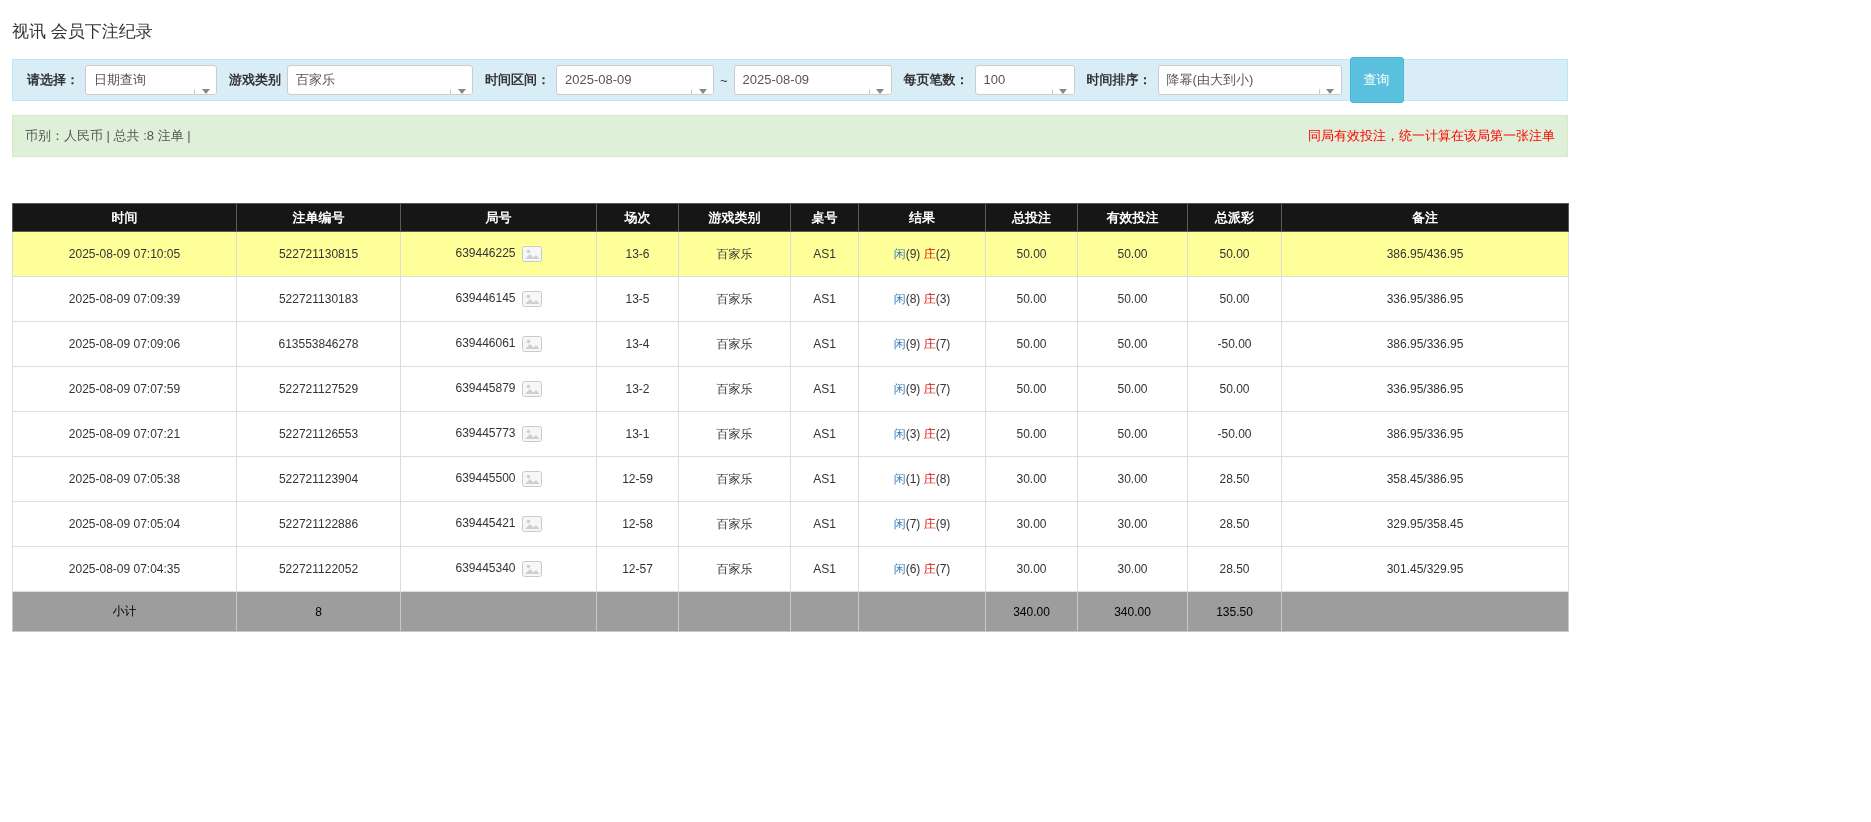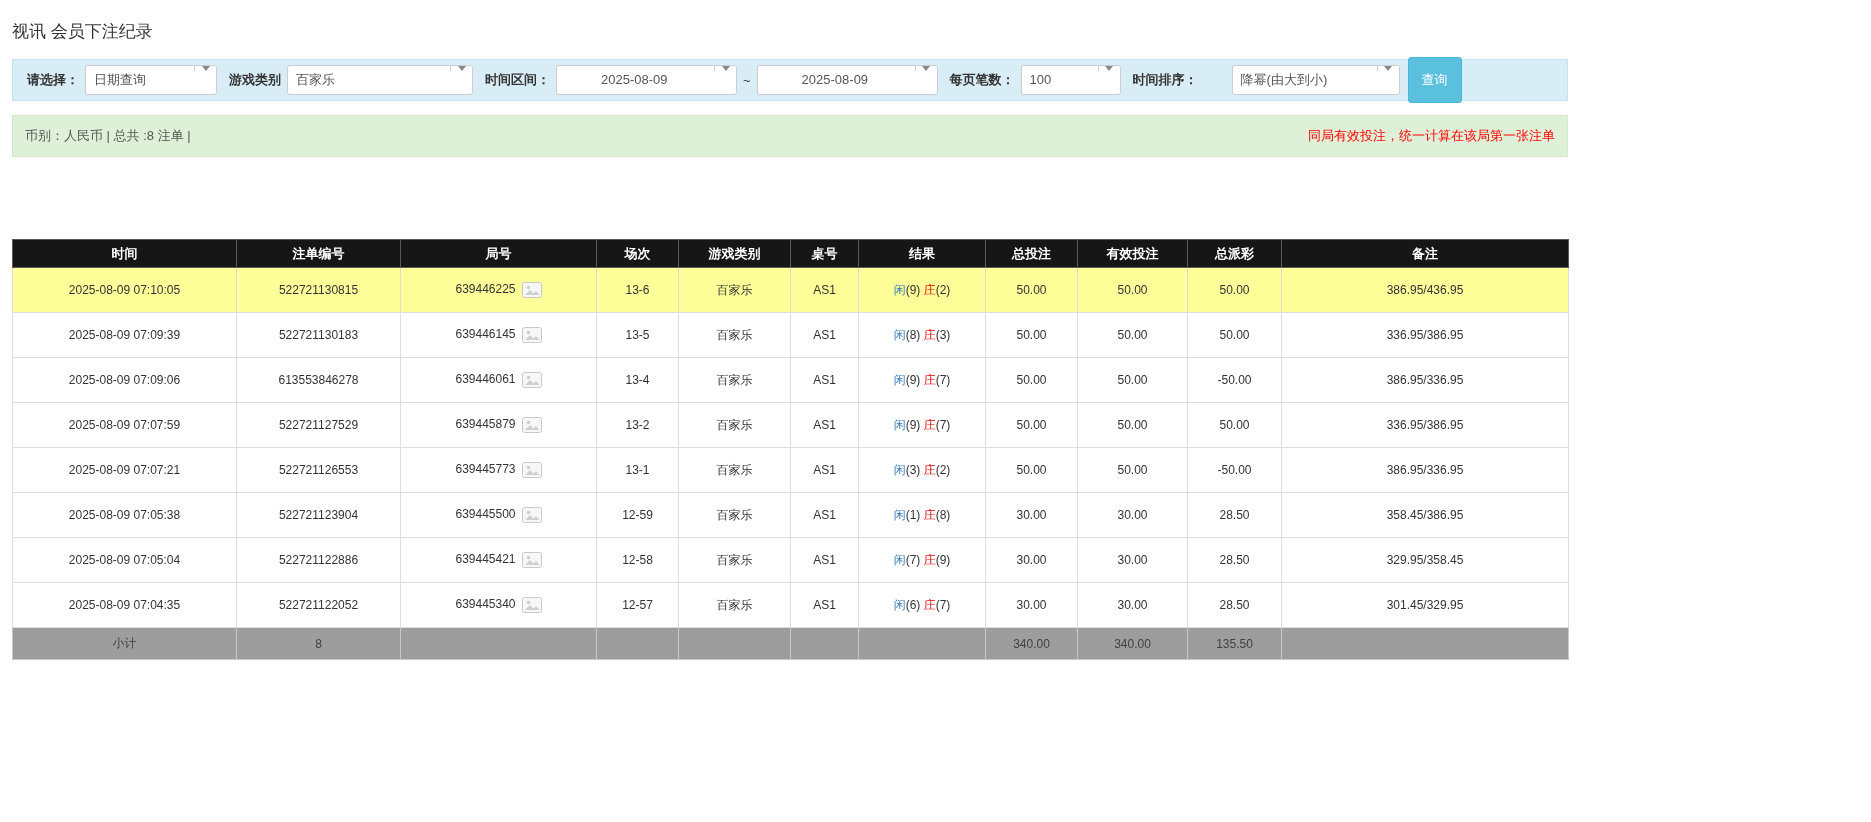--- a/index.html
+++ b/index.html
@@ -31,21 +31,21 @@
   .filter-label {
     font-weight: bold;
     color: #333;
     font-size: 13px;
     margin: 0 6px 0 12px;
     white-space: nowrap;
   }
   .filter-label:first-child { margin-left: 4px; }
   .select-box {
     display: inline-flex;
-    align-items: flex-start;
+    align-items: flex-end;
     height: 30px;
     background: #fff;
     border: 1px solid #ccc;
     border-radius: 3px;
     overflow: hidden;
     cursor: pointer;
   }
   .select-value {
     padding: 0 8px;
     line-height: 28px;
@@ -65,23 +65,23 @@
     background: #fff;
   }
   .caret {
     width: 0; height: 0;
     border-left: 4px solid transparent;
     border-right: 4px solid transparent;
     border-top: 5px solid #888;
   }
   .w-select { width: 132px; }
   .w-game   { width: 186px; }
-  .w-date   { width: 181px; padding-left: 36px; }
+  .w-date   { width: 158px; }
   .w-pp     { width: 100px; }
-  .w-sort   { width: 168px; margin-left: 28px; }
+  .w-sort   { width: 184px; }
   .tilde { margin: 0 6px; color: #333; }
   .btn-query {
     background: #5bc0de;
     border: 1px solid #46b8da;
     color: #fff;
     border-radius: 3px;
     height: 46px;
     padding: 0 13px;
     font-size: 13px;
     margin-left: 8px;
@@ -101,21 +101,21 @@
     align-items: center;
     font-size: 13px;
     color: #555;
   }
   .summary-note { color: #ff0000; }
 
   
   table.bet-table {
     border-collapse: collapse;
     width: 1556px;
-    margin-top: 82px;
+    margin-top: 46px;
     table-layout: fixed;
   }
   .bet-table th {
     background: #161616;
     color: #fff;
     font-weight: bold;
     font-size: 13px;
     height: 28px;
     border: 1px solid #5a5a5a;
     text-align: center;
@@ -124,22 +124,22 @@
     border: 1px solid #ddd;
     text-align: center;
     font-size: 12px;
     color: #333;
     height: 45px;
     background: #fff;
   }
   .bet-table tr.highlight td { background: #ffff99; }
   .bet-table tfoot td {
     background: #9d9d9d;
-    color: #404040;
-    height: 32px;
+    color: #000000;
+    height: 40px;
     border: 1px solid #c8c8c8;
   }
   .c-blue { color: #337ab7; }
   .c-red  { color: #e60000; }
   td.c-blue { cursor: pointer; }
   .round-icon {
     display: inline-block;
     vertical-align: middle;
     margin-left: 6px;
     cursor: pointer;

